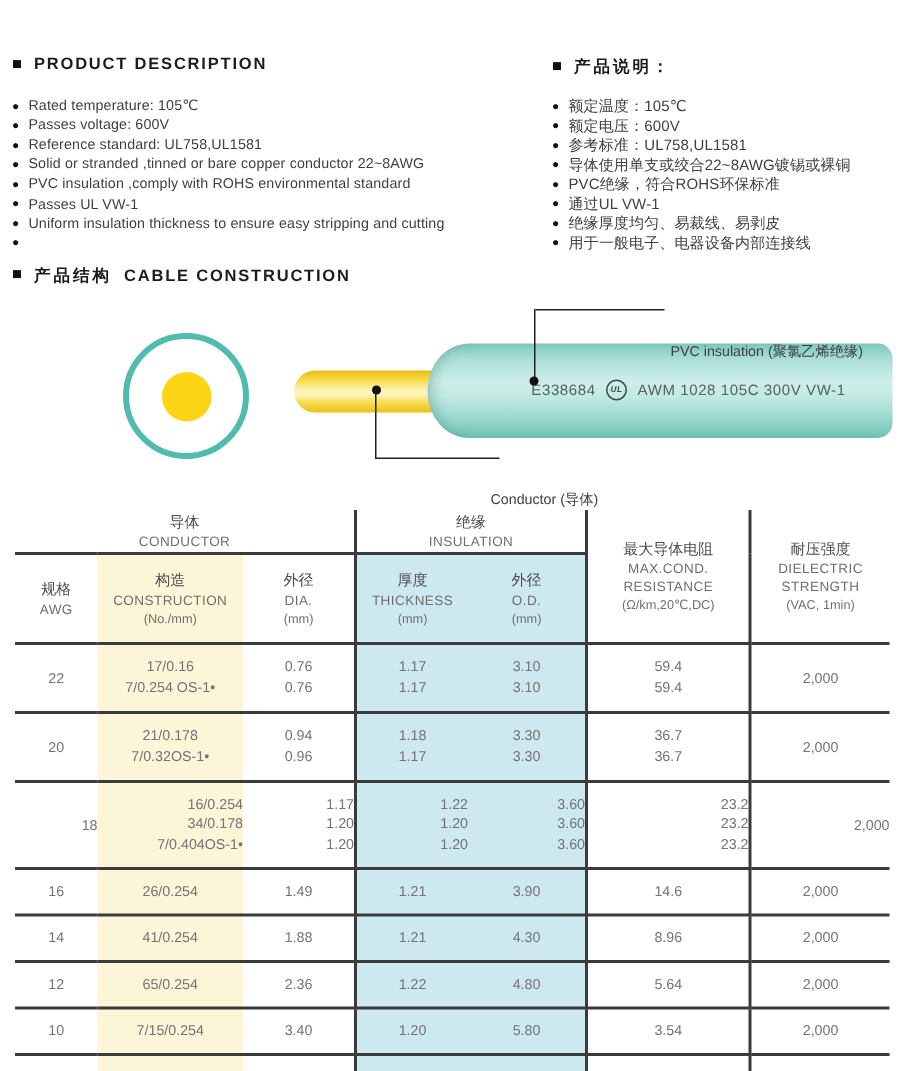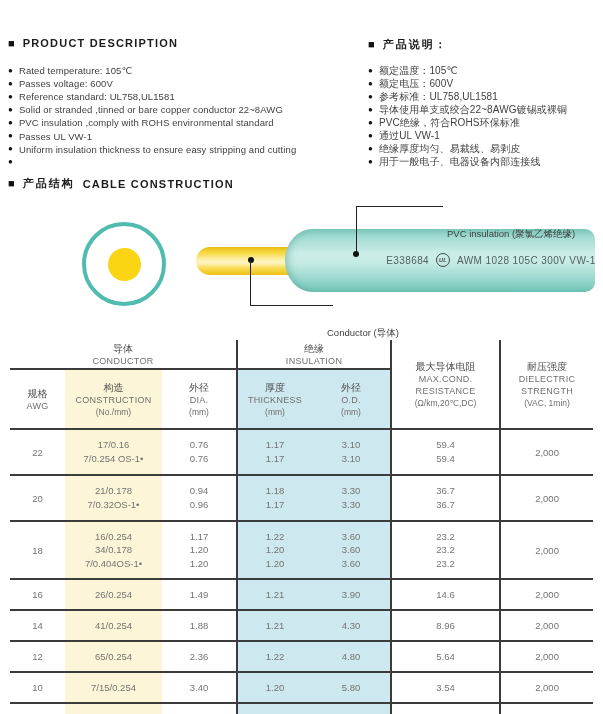--- a/index.html
+++ b/index.html
@@ -22,21 +22,21 @@
   
   .cross-ring{position:absolute;left:82px;top:222px;width:76px;height:76px;border-radius:50%;
               border:4px solid #4fbcae;background:#fff;display:flex;align-items:center;justify-content:center;}
   .cross-core{width:33px;height:33px;border-radius:50%;background:#fbd513;}
   .conductor-rod{position:absolute;left:196px;top:247px;width:122px;height:28px;border-radius:14px;
                  background:linear-gradient(180deg,#e9bd10 0%,#f8da45 22%,#fdf0a8 44%,#fdf5c2 56%,#f8dc55 76%,#edc013 100%);}
   .insulation-tube{position:absolute;left:285px;top:229px;width:310px;height:63px;
                    border-radius:28px 10px 10px 28px / 31px 10px 10px 31px;
                    background:linear-gradient(180deg,#7fc9bd 0%,#a8ded6 16%,#cdeee8 40%,#c3eae2 56%,#9cd9d0 78%,#6fc3b6 100%);
                    box-shadow:inset 7px 0 9px -5px rgba(45,130,120,.45);}
-  .cable-marking{position:absolute;left:380px;top:253px;width:222px;display:flex;align-items:center;
+  .cable-marking{position:absolute;left:348px;top:253px;width:222px;display:flex;align-items:center;
                  justify-content:center;gap:7px;font-size:10px;color:#51625f;letter-spacing:.4px;white-space:nowrap;}
   .ul-badge{display:inline-flex;width:12px;height:12px;border:1.3px solid #3c4c49;border-radius:50%;
             align-items:center;justify-content:center;font-size:5.5px;font-weight:bold;font-style:italic;color:#3c4c49;}
   .lead-line{position:absolute;background:transparent;}
   .lv{border-left:1.5px solid #222;width:0;}
   .lh{border-top:1.5px solid #222;height:0;}
   .ldot{position:absolute;width:6px;height:6px;border-radius:50%;background:#111;}
   .dlabel{position:absolute;font-size:9.5px;color:#3f3f3f;white-space:nowrap;margin-top:28px;}
 
   
@@ -47,21 +47,21 @@
   tr.cols th{height:58px;border-bottom:2px solid #3b3b3b;font-weight:normal;vertical-align:middle;text-align:center;}
   th.big{border-bottom:2px solid #3b3b3b;font-weight:normal;vertical-align:middle;text-align:center;}
   .h-zh{font-size:10px;color:#4c4c4c;line-height:13px;}
   .h-en{font-size:9px;color:#6f6f6f;line-height:12px;letter-spacing:.3px;}
   .h-un{font-size:8.5px;color:#6f6f6f;line-height:12px;}
   .bg-y{background:#fcf5d8;}
   .bg-b{background:#cde8ee;}
   tbody td{border-bottom:2px solid #3b3b3b;text-align:center;vertical-align:middle;
            font-size:9.5px;color:#747474;}
   tbody td div{line-height:13.6px;}
-  tr.h2x td{height:44px;} tr.h3x td{height:56px;} tr.h1x td{height:29px;margin-top:30px;}
+  tr.h2x td{height:44px;} tr.h3x td{height:56px;text-align:right;} tr.h1x td{height:29px;margin-top:30px;}
 </style>
 </head>
 <body>
 
 <div class="page">
 
   <div class="sec-title" style="left:8px;top:37px;">
     <span class="sq">■</span>
     <span>PRODUCT DESCRIPTION</span>
   </div>

